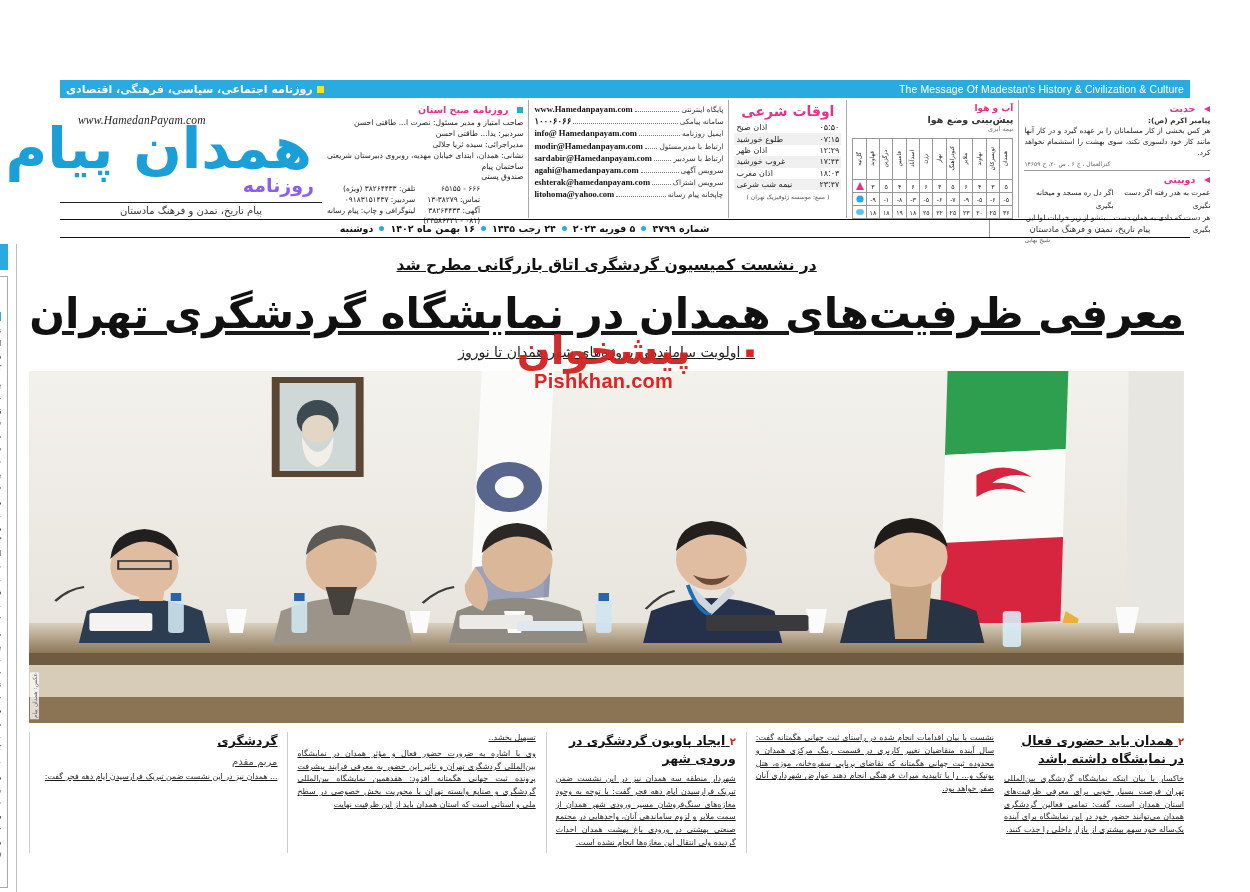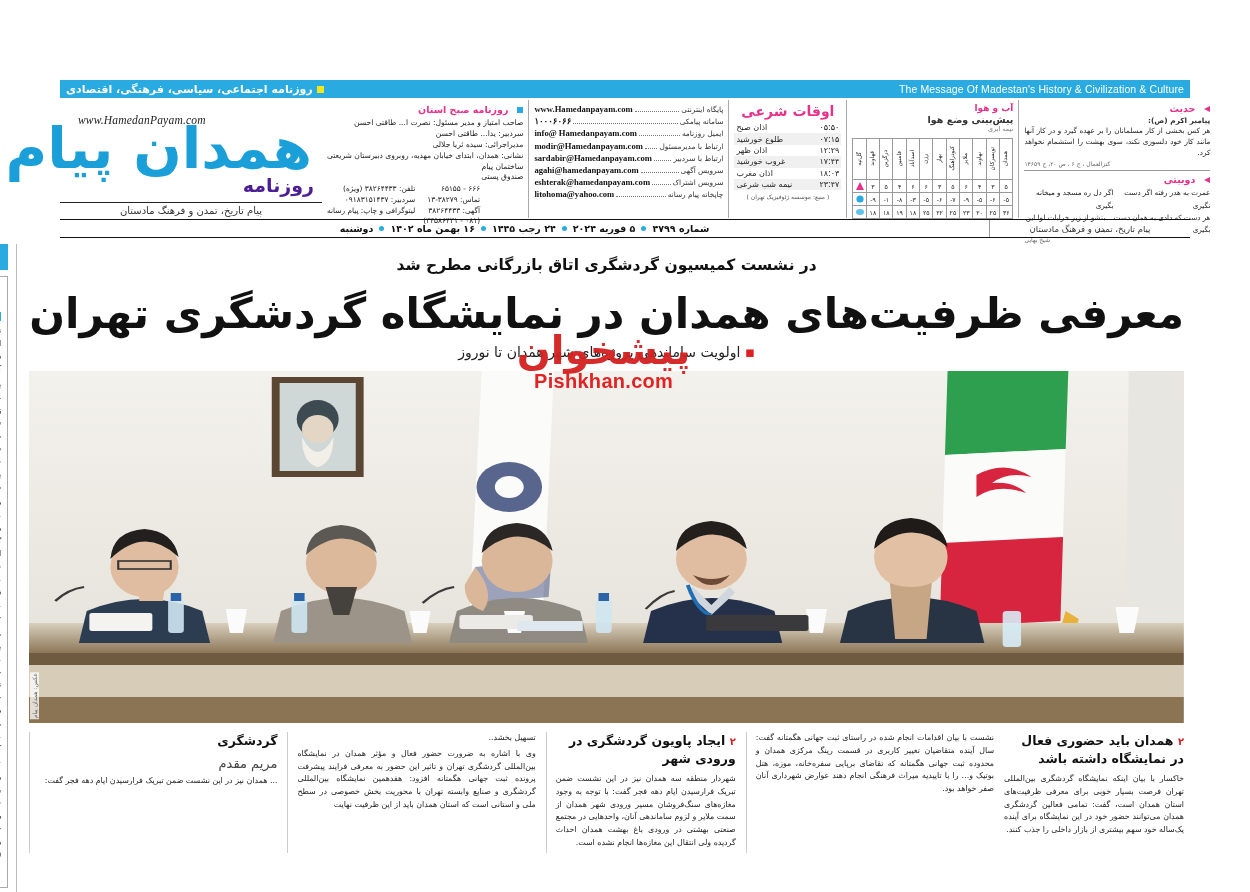--- a/index.html
+++ b/index.html
@@ -100,21 +100,21 @@
     line-height: 1;
     letter-spacing: -2px;
     position: absolute;
     right: 6px;
     top: 18px;
     white-space: nowrap;
   }
   .logo-small {
     font-size: 19px;
     font-weight: bold;
-    color: #4c1d95;
+    color: #8b5cf6;
     position: absolute;
     right: 4px;
     top: 72px;
   }
   .masthead .tagline {
     position: absolute;
     bottom: 2px;
     right: 0;
     left: 0;
     font-size: 10px;
@@ -339,20 +339,21 @@
   }
 
   
   .main-col {
     flex: 1;
     order: 1;
     padding-left: 12px;
     padding-right: 6px;
     box-sizing: border-box;
     position: relative;
+    text-decoration: underline;
   }
   .kicker {
     text-align: center;
     font-size: 15.5px;
     font-weight: bold;
     color: #111;
     margin: 12px 0 6px;
   }
   .headline {
     text-align: center;
@@ -437,21 +438,21 @@
     line-height: 1.4;
     margin-bottom: 6px;
   }
   .b-num {
     display: inline-block;
     color: #d32020;
     font-size: 10px;
     font-weight: bold;
     vertical-align: middle;
   }
-  .b-byline { font-size: 13px; color: #444; margin-bottom: 4px; }
+  .b-byline { font-size: 10px; color: #444; margin-bottom: 4px; }
   .b-body { font-size: 7.9px; line-height: 1.62; color: #1c1c1c; text-align: justify; }
   .b-body p { margin: 0 0 3px; }
   .col-sep { border-left: 1px solid #ccc; padding-left: 9px; }
 </style>
 </head>
 <body>
 
 <div class="page">
 
   <div class="topbar">

